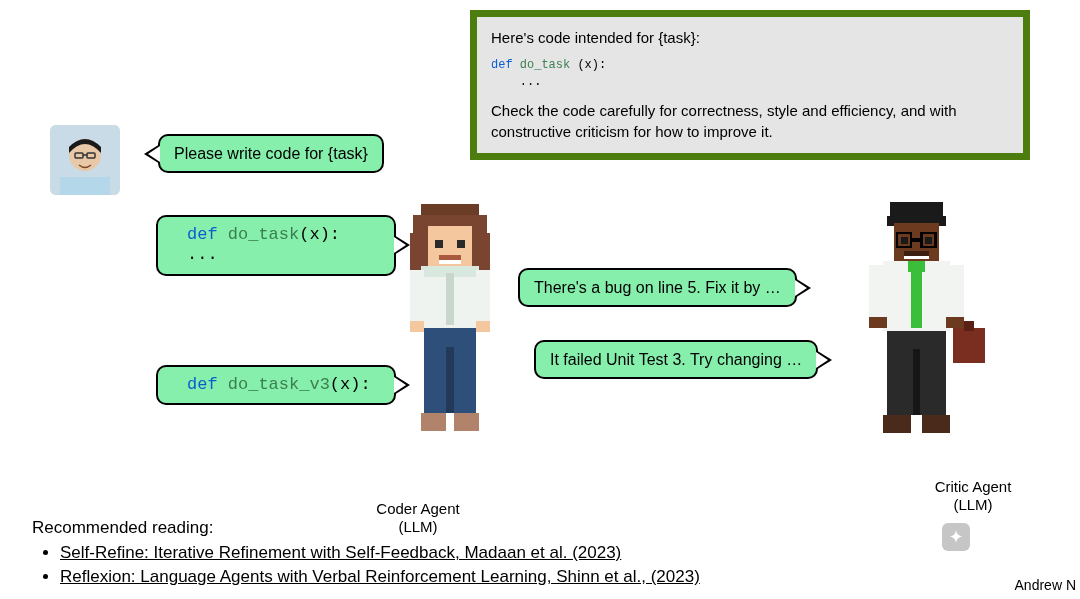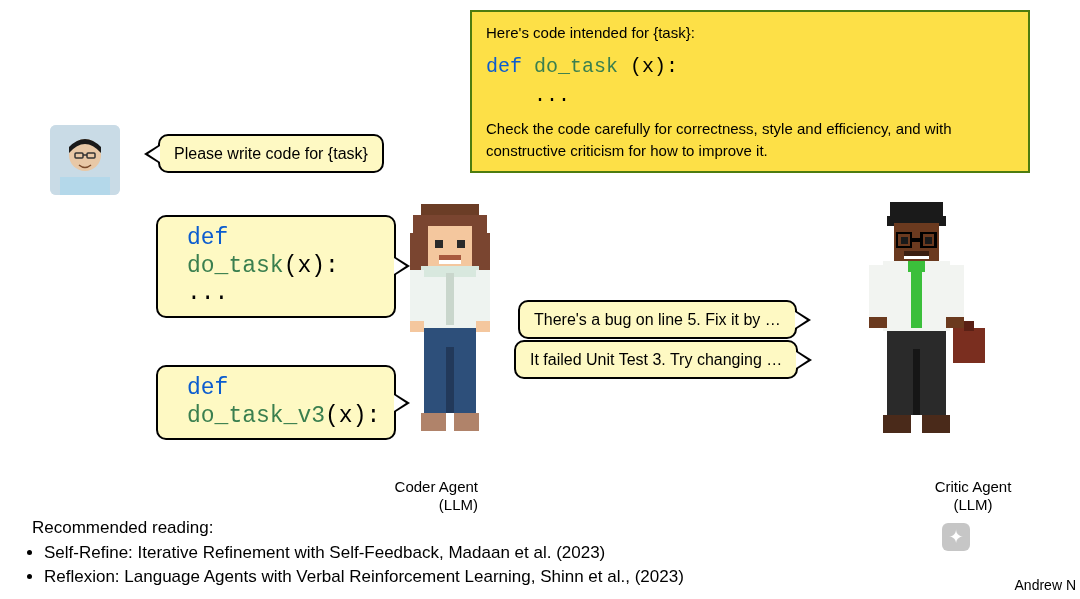--- a/index.html
+++ b/index.html
@@ -19,54 +19,54 @@
       font-size: 42px;
       color: #3b6fc4;
       font-weight: 400;
       letter-spacing: 0.5px;
     }
     .instruction-box {
       position: absolute;
       top: 10px;
       left: 470px;
       width: 560px;
-      border: 2px solid #4d7c0f;
+      border: 7px solid #4d7c0f;
       padding: 10px 14px;
       font-size: 15px;
       line-height: 1.45;
-      background: #fde047;
+      background: #e5e5e5;
     }
     .instruction-box .code {
       font-family: 'Courier New', monospace;
-      font-size: 20px;
+      font-size: 12px;
       margin: 8px 0 8px 0;
       white-space: pre;
     }
     .instruction-box .kw { color: #0b5ccf; }
     .instruction-box .fn { color: #3a7f4f; }
     .photo {
       position: absolute;
       top: 125px;
       left: 50px;
       width: 70px;
       height: 70px;
       border-radius: 6px;
       overflow: hidden;
       background: #d7e4ed;
     }
     .speech {
       position: absolute;
-      background: #fef9c3;
+      background: #86efac;
       border: 2px solid #000;
       border-radius: 10px;
       padding: 8px 14px;
       font-size: 16px;
       line-height: 1.2;
     }
-    .speech.mono { font-family: 'Courier New', monospace; font-size: 23px; padding-left: 29px; }
+    .speech.mono { font-family: 'Courier New', monospace; font-size: 17px; padding-left: 29px; }
     .speech .kw { color: #0b5ccf; }
     .speech .fn { color: #3a7f4f; }
     .speech.tail-left::after, .speech.tail-left::before {
       content: ''; position: absolute; width: 0; height: 0; border-style: solid;
     }
     .speech.tail-left::before {
       left: -16px; top: 50%; margin-top: -10px;
       border-width: 10px 16px 10px 0; border-color: transparent #000 transparent transparent;
     }
     .speech.tail-left::after {
@@ -92,21 +92,21 @@
       line-height: 1.2;
       width: 120px;
     }
     .reading {
       position: absolute;
       bottom: 10px;
       left: 32px;
       font-size: 17px;
       line-height: 1.4;
     }
-    .reading ul { margin-left: 12px; margin-top: 2px; }
+    .reading ul { margin-left: 28px; margin-top: 2px; text-decoration: underline; }
     .author {
       position: absolute;
       bottom: 6px;
       right: 4px;
       font-size: 14px;
       color: #000;
     }
     .watermark {
       position: absolute;
       bottom: 48px;
@@ -191,30 +191,30 @@
       <rect x="44" y="66" width="8" height="6" fill="#f4c79e"></rect>
 
       <rect x="16" y="70" width="28" height="46" fill="#2d4f7a"></rect>
       <rect x="28" y="80" width="4" height="36" fill="#22395a"></rect>
 
       <rect x="14" y="116" width="14" height="10" fill="#b0836a"></rect>
       <rect x="32" y="116" width="14" height="10" fill="#b0836a"></rect>
     </svg>
   </div>
 
-  <div class="char-label" style="top:478px; left:358px;text-align:right;">
+  <div class="char-label" style="top:500px; left:358px;">
     <div>Coder Agent</div>
     <div>(LLM)</div>
   </div>
 
-  <div class="speech tail-right" style="top:268px; left:518px;margin-top:32px;">
+  <div class="speech tail-right" style="top:268px; left:518px;">
     <span>There's a bug on line 5. Fix it by …</span>
   </div>
 
-  <div class="speech tail-right" style="top:340px; left:514px;">
+  <div class="speech tail-right" style="top:340px; left:534px;">
     <span>It failed Unit Test 3. Try changing …</span>
   </div>
 
   <div class="character" style="top:198px; left:855px;">
     <svg class="critic-svg" viewBox="0 0 80 150" shape-rendering="crispEdges">
 
       <rect x="20" y="2" width="30" height="10" fill="#1a1a1a"></rect>
       <rect x="18" y="10" width="34" height="6" fill="#1a1a1a"></rect>
 
       <rect x="22" y="14" width="26" height="22" fill="#6b3a1f"></rect>

